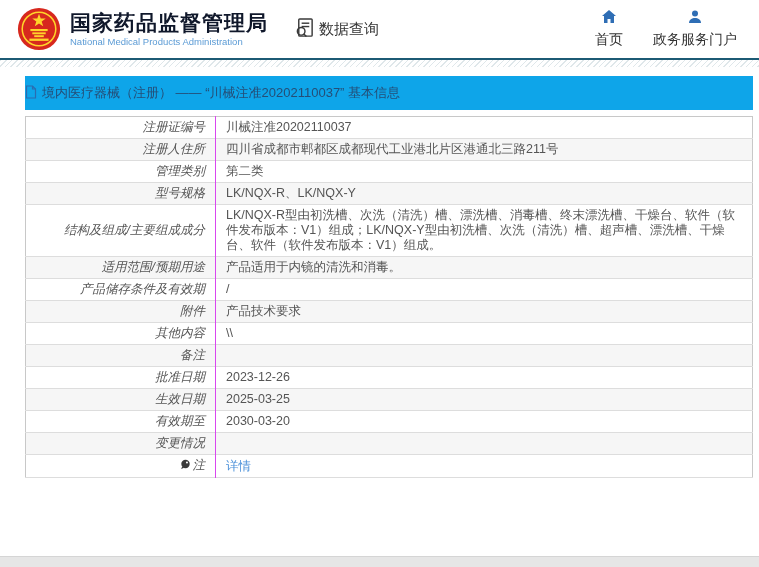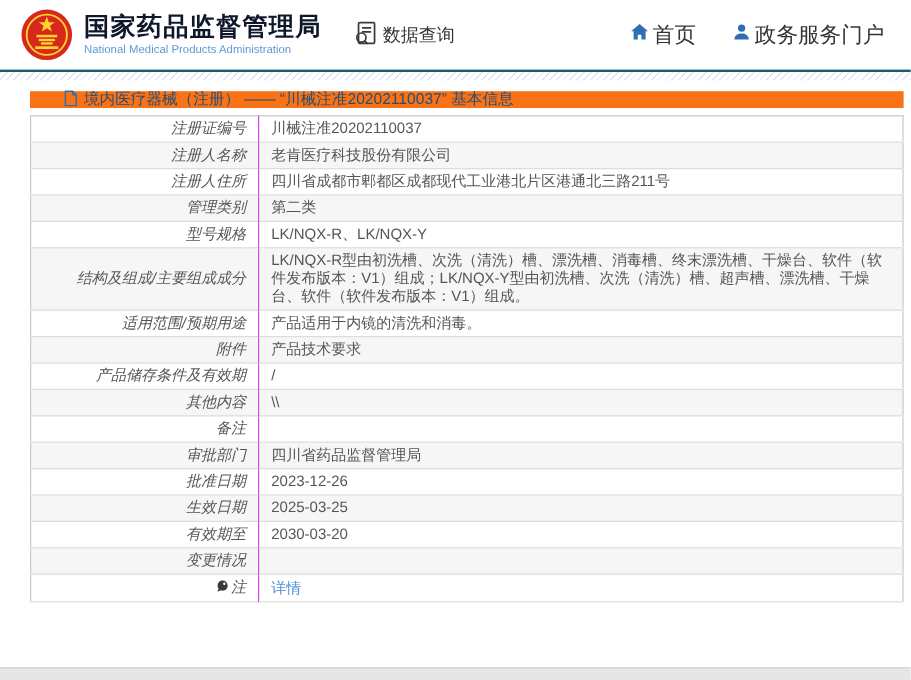--- a/index.html
+++ b/index.html
@@ -44,41 +44,41 @@
   .data-query svg { margin-right: 4px; }
   .header-nav {
     margin-left: auto;
     display: flex;
     gap: 30px;
     align-items: center;
     padding-right: 8px;
   }
   .nav-item {
     display: flex;
-    flex-direction: row;
-    align-items: center;
-    font-size: 18px;
+    flex-direction: column;
+    align-items: center;
+    font-size: 14px;
     color: #333;
     cursor: pointer;
     gap: 3px;
   }
   
   .hatch-strip {
     height: 7px;
     width: 100%;
     background: repeating-linear-gradient(135deg, #dfe7ea 0 1px, #ffffff 1px 4px);
   }
   
   .breadcrumb {
     margin: 9px 6px 0 25px;
-    background: #f97316;
-    height: 14px;
-    display: flex;
-    align-items: center;
-    padding-left: 28px;
+    background: #0ea5e9;
+    height: 34px;
+    display: flex;
+    align-items: center;
+    padding-left: 0;
     font-size: 13px;
     color: #254e77;
   }
   .breadcrumb svg { margin-right: 5px; flex: 0 0 auto; }
   
   .info-table {
     margin: 6px 6px 0 25px;
     width: 728px;
     border-collapse: collapse;
     border: 1px solid #c8c8c8;
@@ -182,62 +182,54 @@
   <span>境内医疗器械（注册） —— “川械注准20202110037” 基本信息</span>
 </div>
 
 <table class="info-table">
   <tbody>
       <tr>
         <td class="label"><span>注册证编号</span></td>
         <td class="value">川械注准20202110037</td>
       </tr>
       <tr>
-        <td class="label"><span>注册人名称</span></td>
-        <td class="value">老肯医疗科技股份有限公司</td>
-      </tr>
-      <tr>
         <td class="label"><span>注册人住所</span></td>
         <td class="value">四川省成都市郫都区成都现代工业港北片区港通北三路211号</td>
       </tr>
       <tr>
         <td class="label"><span>管理类别</span></td>
         <td class="value">第二类</td>
       </tr>
       <tr>
         <td class="label"><span>型号规格</span></td>
         <td class="value">LK/NQX-R、LK/NQX-Y</td>
       </tr>
       <tr>
         <td class="label"><span>结构及组成/主要组成成分</span></td>
         <td class="value">LK/NQX-R型由初洗槽、次洗（清洗）槽、漂洗槽、消毒槽、终末漂洗槽、干燥台、软件（软件发布版本：V1）组成；LK/NQX-Y型由初洗槽、次洗（清洗）槽、超声槽、漂洗槽、干燥台、软件（软件发布版本：V1）组成。</td>
       </tr>
       <tr>
         <td class="label"><span>适用范围/预期用途</span></td>
         <td class="value">产品适用于内镜的清洗和消毒。</td>
       </tr>
       <tr>
+        <td class="label"><span>产品储存条件及有效期</span></td>
+        <td class="value">/</td>
+      </tr>
+      <tr>
         <td class="label"><span>附件</span></td>
         <td class="value">产品技术要求</td>
       </tr>
       <tr>
-        <td class="label"><span>产品储存条件及有效期</span></td>
-        <td class="value">/</td>
-      </tr>
-      <tr>
         <td class="label"><span>其他内容</span></td>
         <td class="value">\\</td>
       </tr>
       <tr>
         <td class="label"><span>备注</span></td>
         <td class="value"></td>
-      </tr>
-      <tr>
-        <td class="label"><span>审批部门</span></td>
-        <td class="value">四川省药品监督管理局</td>
       </tr>
       <tr>
         <td class="label"><span>批准日期</span></td>
         <td class="value">2023-12-26</td>
       </tr>
       <tr>
         <td class="label"><span>生效日期</span></td>
         <td class="value">2025-03-25</td>
       </tr>
       <tr>

